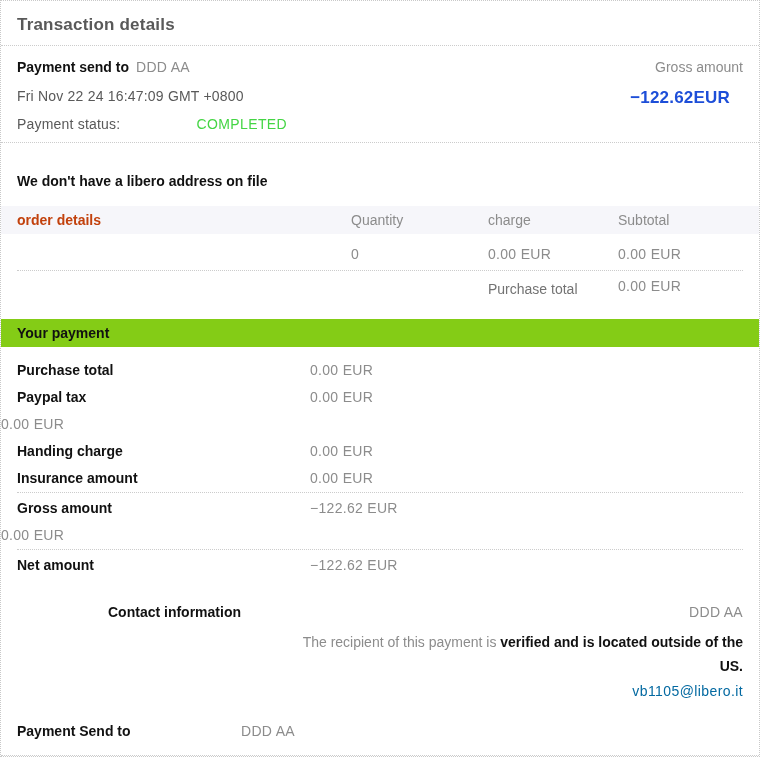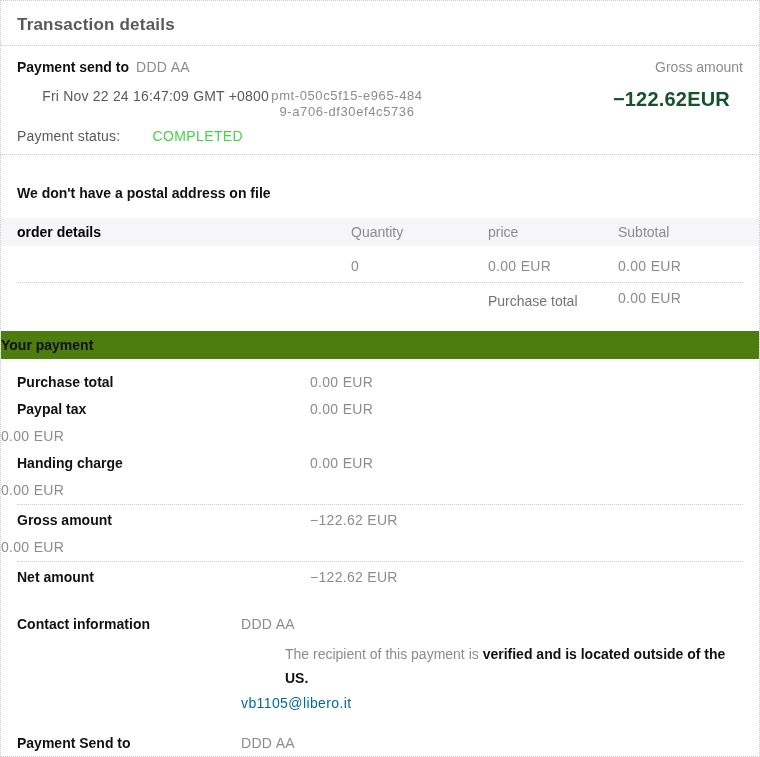--- a/index.html
+++ b/index.html
@@ -23,71 +23,71 @@
 
   
   .summary { padding: 13px 16px 10px 16px; border-bottom: 1px dotted #ccc; }
   .sum-row1 { display: flex; align-items: baseline; }
   .lbl-bold { font-weight: bold; color: #111; }
   .val-gray { color: #8c8c8c; letter-spacing: .3px; }
   .val-dark { color: #595959; letter-spacing: .2px; }
   .sum-row1 .payee { margin-left: 7px; }
   .sum-row1 .gross-label { margin-left: auto; color: #8c8c8c; }
   .sum-row2 { display: flex; margin-top: 13px; }
-  .sum-row2 .date { flex: 0 0 252px; text-align: right; }
+  .sum-row2 .date { flex: 0 0 252px; }
   .sum-row2 .txid-label { margin-left: 16px; white-space: nowrap; }
   .sum-row2 .txid-value {
     width: 152px; margin-left: 2px;
     font-size: 13px; line-height: 16px;
     color: #8c8c8c; letter-spacing: .6px;
     word-break: break-all; text-align: center;
   }
   .sum-row2 .gross-value {
     margin-left: auto; padding-right: 13px;
-    font-size: 20px; font-weight: 600; color: #14532d;
+    font-size: 17px; font-weight: 600; color: #1d4ed8;
     align-self: flex-start; letter-spacing: .2px;
   }
-  .sum-row3 { display: flex; margin-top: 8px; align-items: baseline; }
+  .sum-row3 { display: flex; margin-top: 8px; align-items: baseline; gap: 44px; }
   .status-value { margin-left: 32px; color: #44d544; letter-spacing: .4px; }
 
   
   .postal { padding: 30px 16px 0 16px; font-weight: bold; color: #111; }
 
   
   .order-table { margin-top: 17px; }
   .tbl-bar {
     display: flex; align-items: center;
     height: 28px; background: #f6f6fa;
   }
   .c1 { flex: 0 0 350px; padding-left: 16px; }
   .c2 { flex: 0 0 137px; }
   .c3 { flex: 0 0 130px; }
   .c4 { flex: 1 1 auto; }
   .tbl-bar .hcell { color: #8c8c8c; }
-  .tbl-bar .hfirst { font-weight: bold; color: #000000; }
+  .tbl-bar .hfirst { font-weight: bold; color: #c2410c; }
   .tbl-row { display: flex; align-items: center; height: 28px; margin-top: 6px; color: #8c8c8c; letter-spacing: .3px; }
   .tbl-divider { margin: 2px 16px 0 16px; border-top: 1px dotted #ccc; }
   .tbl-total-row { display: flex; align-items: center; height: 30px; margin-top: 3px; }
   .tbl-total-row .pt-label { color: #737373; }
   .tbl-total-row .pt-value { color: #8c8c8c; letter-spacing: .3px; align-self: flex-start; margin-top: 4px; }
 
   
   .yp-bar {
     display: flex; align-items: center;
-    height: 28px; background: #4d7c0f; margin-top: 15px;
-    font-weight: bold; color: #111;
+    height: 28px; background: #84cc16; margin-top: 15px;
+    padding-left: 16px; font-weight: bold; color: #111;
   }
   .yp-rows { padding-top: 9px; }
   .yp-row { display: flex; align-items: center; height: 27px; }
   .yp-row .yp-label { flex: 0 0 309px; padding-left: 16px; font-weight: bold; color: #111; }
   .yp-row .yp-value { color: #8c8c8c; letter-spacing: .3px; }
   .yp-divider { margin: 1px 16px; border-top: 1px dotted #ccc; }
 
   
-  .contact { display: flex; margin-top: 26px; }
+  .contact { display: flex; margin-top: 26px; text-align: right; }
   .contact-label-col { flex: 0 0 240px; padding-left: 16px; }
   .contact-label { font-weight: bold; color: #111; }
   .contact-value-col { flex: 1 1 auto; padding-right: 16px; }
   .contact-name { color: #8c8c8c; letter-spacing: .3px; }
   .contact-sentence { margin-top: 10px; line-height: 24px; color: #8c8c8c; margin-left: 44px; }
   .contact-sentence .bold-part { font-weight: bold; color: #111; }
   .contact-email { margin-top: 5px; color: #0369a1; letter-spacing: .4px; }
 
   
   .pst { display: flex; margin-top: 24px; padding-bottom: 16px; }
@@ -108,36 +108,35 @@
   </div>
 
   <div class="summary">
     <div class="sum-row1">
       <span class="lbl-bold">Payment send to</span>
       <span class="val-gray payee">DDD AA</span>
       <span class="gross-label">Gross amount</span>
     </div>
     <div class="sum-row2">
       <span class="date val-dark">Fri Nov 22 24 16:47:09 GMT +0800</span>
-      <span class="txid-value">pmt-050c5f15-e965-4849-a706-df30ef4c5736</span>
       <span class="gross-value">−122.62EUR</span>
     </div>
     <div class="sum-row3">
       <span class="val-dark">Payment status:</span>
       <span class="status-value">COMPLETED</span>
     </div>
   </div>
 
-  <div class="postal">We don't have a postal address on file</div>
+  <div class="postal">We don't have a libero address on file</div>
 
   <div class="order-table">
     <div class="tbl-bar">
       <span class="c1 hfirst">order details</span>
       <span class="c2 hcell">Quantity</span>
-      <span class="c3 hcell">price</span>
+      <span class="c3 hcell">charge</span>
       <span class="c4 hcell">Subtotal</span>
     </div>
     <div class="tbl-row">
       <span class="c1"></span>
       <span class="c2">0</span>
       <span class="c3">0.00 EUR</span>
       <span class="c4">0.00 EUR</span>
     </div>
     <div class="tbl-divider"></div>
     <div class="tbl-total-row">
@@ -159,20 +158,21 @@
       <span class="yp-value">0.00 EUR</span>
     </div>
     <div class="yp-row">
       <span class="yp-value">0.00 EUR</span>
     </div>
     <div class="yp-row">
       <span class="yp-label">Handing charge</span>
       <span class="yp-value">0.00 EUR</span>
     </div>
     <div class="yp-row">
+      <span class="yp-label">Insurance amount</span>
       <span class="yp-value">0.00 EUR</span>
     </div>
     <div class="yp-divider"></div>
     <div class="yp-row">
       <span class="yp-label">Gross amount</span>
       <span class="yp-value">−122.62 EUR</span>
     </div>
     <div class="yp-row">
       <span class="yp-value">0.00 EUR</span>
     </div>

